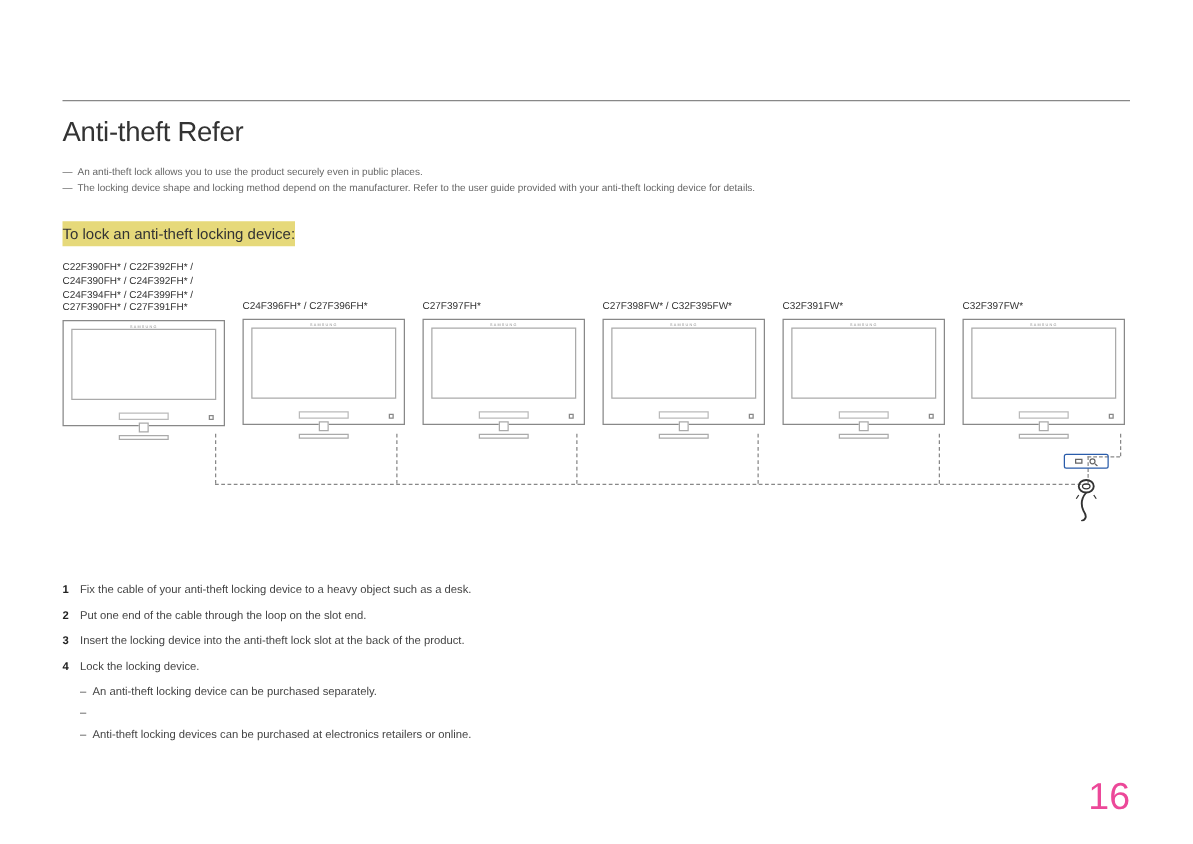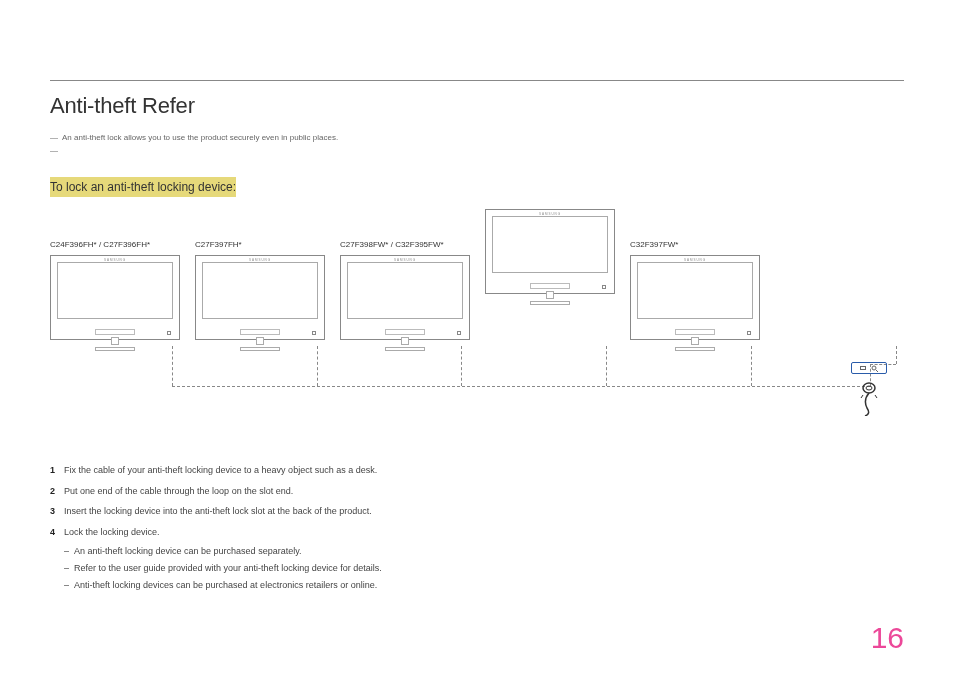--- a/index.html
+++ b/index.html
@@ -63,25 +63,39 @@
 
 <div class="page-line"></div>
 <h1>Anti-theft Refer</h1>
 
 <div class="note-line">
   <span class="note-dash">―</span>
   <span>An anti-theft lock allows you to use the product securely even in public places.</span>
 </div>
 <div class="note-line">
   <span class="note-dash">―</span>
+  <span>The locking device shape and locking method depend on the manufacturer. Refer to the user guide provided with your anti-theft locking device for details.</span>
 </div>
 
 <div class="subheading">To lock an anti-theft locking device:</div>
 
 <div class="diagrams-row">
+  <div class="diagram-col first">
+    <div class="model-label">C22F390FH* / C22F392FH* / C24F390FH* / C24F392FH* / C24F394FH* / C24F399FH* / C27F390FH* / C27F391FH*</div>
+    <div class="monitor-box">
+      <span class="brand-text">SAMSUNG</span>
+      <div class="monitor-screen"></div>
+      <div class="port-area"></div>
+      <div class="lock-dot"></div>
+      <div class="monitor-stand">
+        <div class="stand-neck"></div>
+          <div class="stand-base"></div>
+      </div>
+    </div>
+  </div>
   <div class="diagram-col rest">
     <div class="model-label">C24F396FH* / C27F396FH*</div>
     <div class="monitor-box">
       <span class="brand-text">SAMSUNG</span>
       <div class="monitor-screen"></div>
       <div class="port-area"></div>
       <div class="lock-dot"></div>
       <div class="monitor-stand">
         <div class="stand-neck"></div>
           <div class="stand-base"></div>
@@ -108,20 +122,21 @@
       <div class="monitor-screen"></div>
       <div class="port-area"></div>
       <div class="lock-dot"></div>
       <div class="monitor-stand">
         <div class="stand-neck"></div>
           <div class="stand-base"></div>
       </div>
     </div>
   </div>
   <div class="diagram-col rest">
+    <div class="model-label">C32F391FW*</div>
     <div class="monitor-box">
       <span class="brand-text">SAMSUNG</span>
       <div class="monitor-screen"></div>
       <div class="port-area"></div>
       <div class="lock-dot"></div>
       <div class="monitor-stand">
         <div class="stand-neck"></div>
           <div class="stand-base"></div>
       </div>
     </div>
@@ -188,21 +203,20 @@
   <div class="step-row">
     <span class="step-num">4</span>
     <span class="step-text">Lock the locking device.</span>
   </div>
   <div class="bullet-line">
     <span class="bullet-dash">–</span>
     <span>An anti-theft locking device can be purchased separately.</span>
   </div>
   <div class="bullet-line">
     <span class="bullet-dash">–</span>
-    <span>Refer to the user guide provided with your anti-theft locking device for details.</span>
   </div>
   <div class="bullet-line">
     <span class="bullet-dash">–</span>
     <span>Anti-theft locking devices can be purchased at electronics retailers or online.</span>
   </div>
 </div>
 
 <div class="page-num">16</div>
 
 

